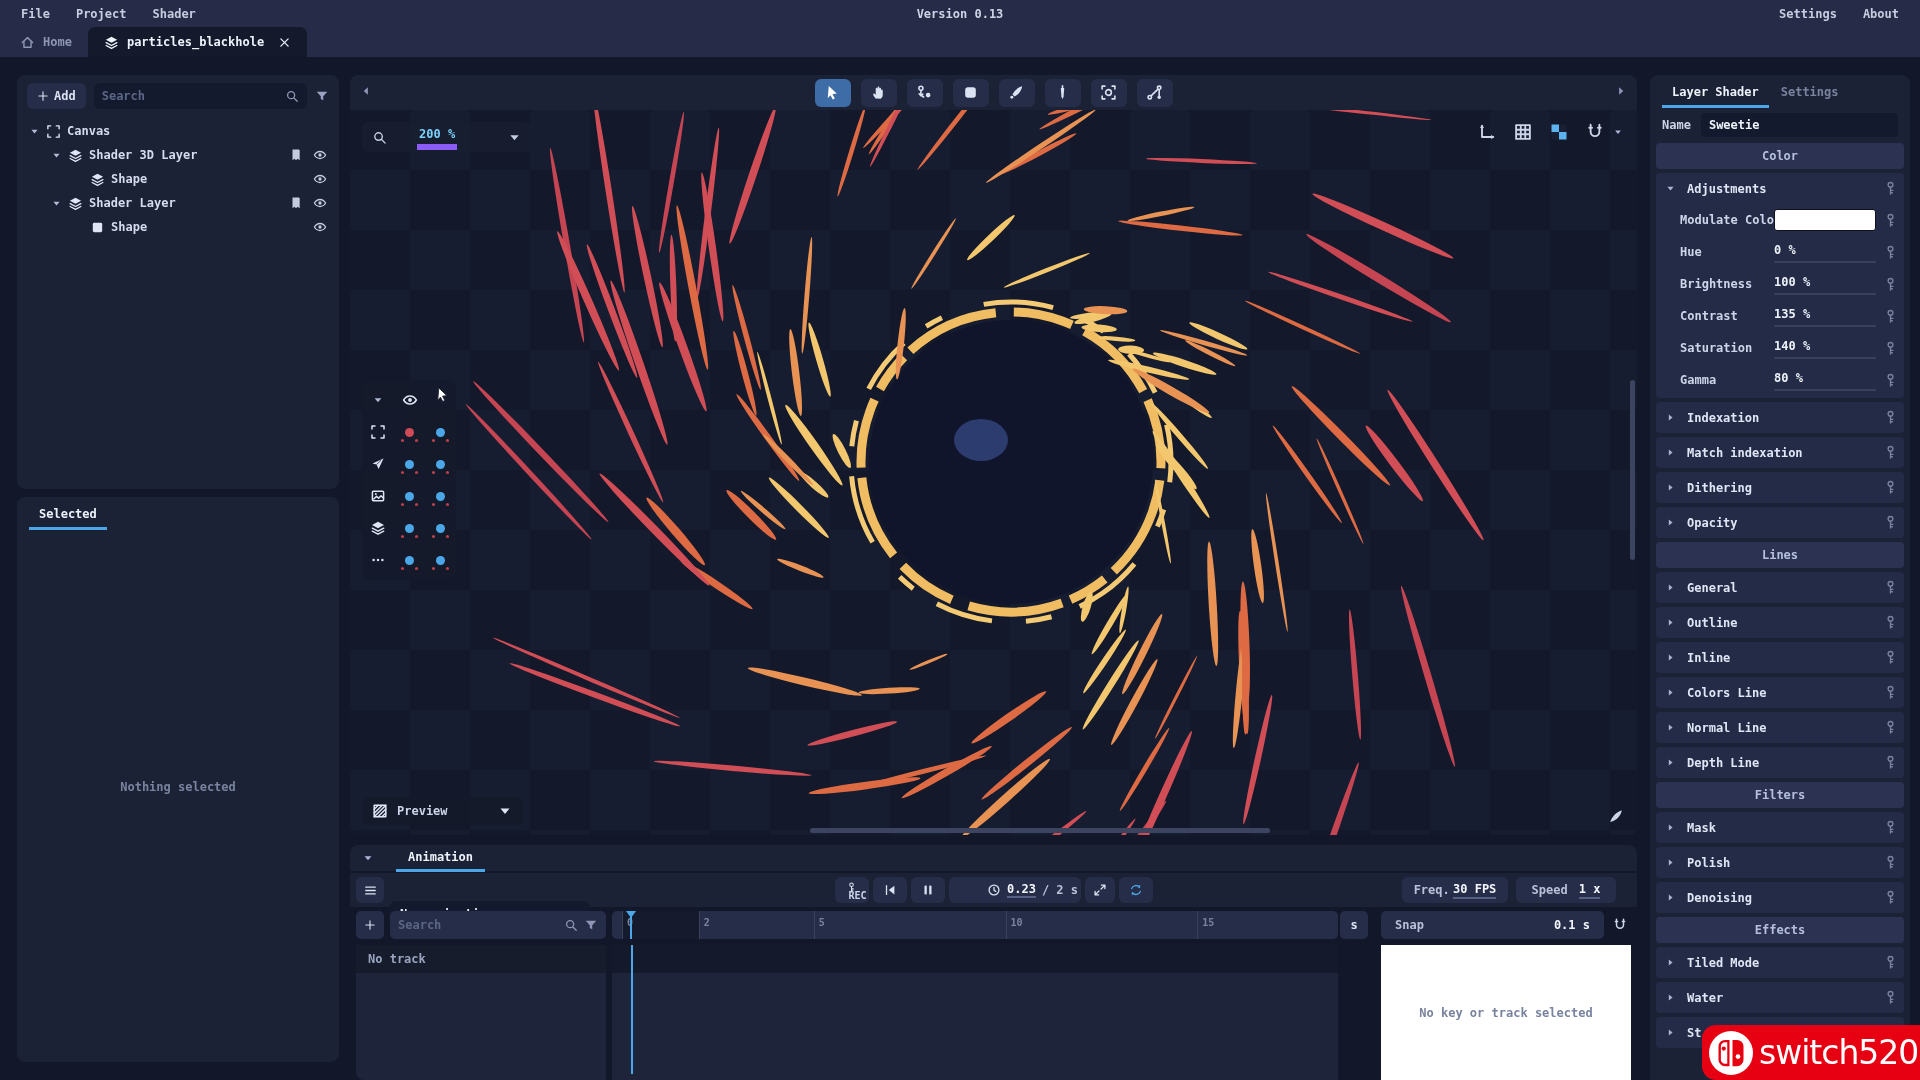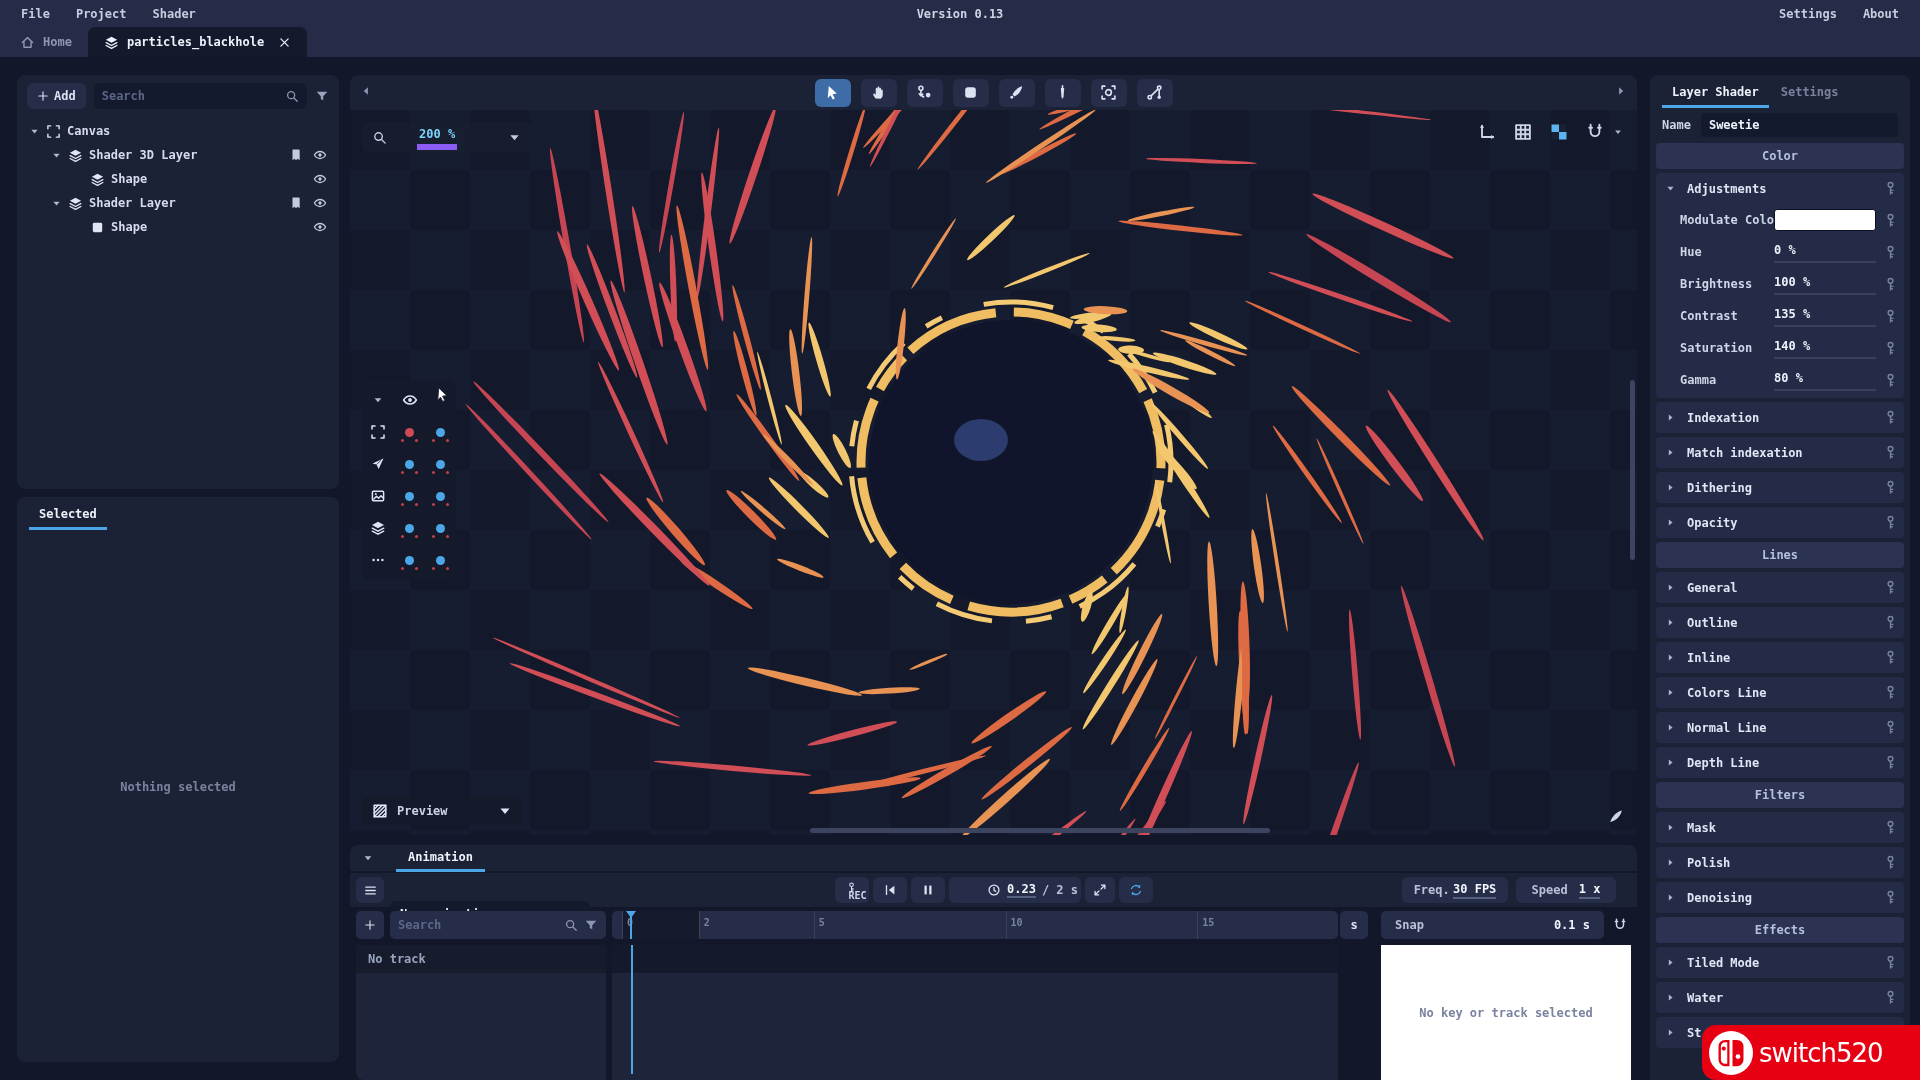--- a/index.html
+++ b/index.html
@@ -134,21 +134,21 @@
   .adj-row{position:relative;height:32px;display:flex;align-items:center;padding:0 9px 0 24px;color:#cdd5e8;}
   .adj-val{position:absolute;left:118px;top:7px;color:#eef2fb;}
   .adj-track{position:absolute;left:118px;right:28px;bottom:5px;height:2px;background:#39415c;border-radius:1px;}
   .adj-fill{height:100%;background:#4ba7e8;border-radius:1px;}
   .swatch{position:absolute;left:118px;right:28px;top:5px;bottom:5px;border-radius:3px;border:1px solid #0d1120;}
 
   
   .watermark{position:absolute;right:0;bottom:0;width:218px;height:55px;background:#e60012;border-radius:14px 0 0 14px;display:flex;align-items:center;padding-left:7px;z-index:9;}
   .wm-circle{width:44px;height:44px;border-radius:50%;background:#ffffff;display:flex;align-items:center;justify-content:center;flex:none;}
   .wm-circle svg{width:30px;height:30px;}
-  .wm-text{color:#ffffff;font-family:"DejaVu Sans",sans-serif;font-size:26px;font-weight:normal;margin-left:6px;letter-spacing:-1px;}
+  .wm-text{color:#ffffff;font-family:"DejaVu Sans",sans-serif;font-size:33px;font-weight:normal;margin-left:6px;letter-spacing:-1px;}
 </style>
 </head>
 <body>
 
 <div class="app">
 
   <div class="menubar">
     <div id="menu-left" style="display:flex;">
         <div class="menu-item">File</div>
         <div class="menu-item">Project</div>

